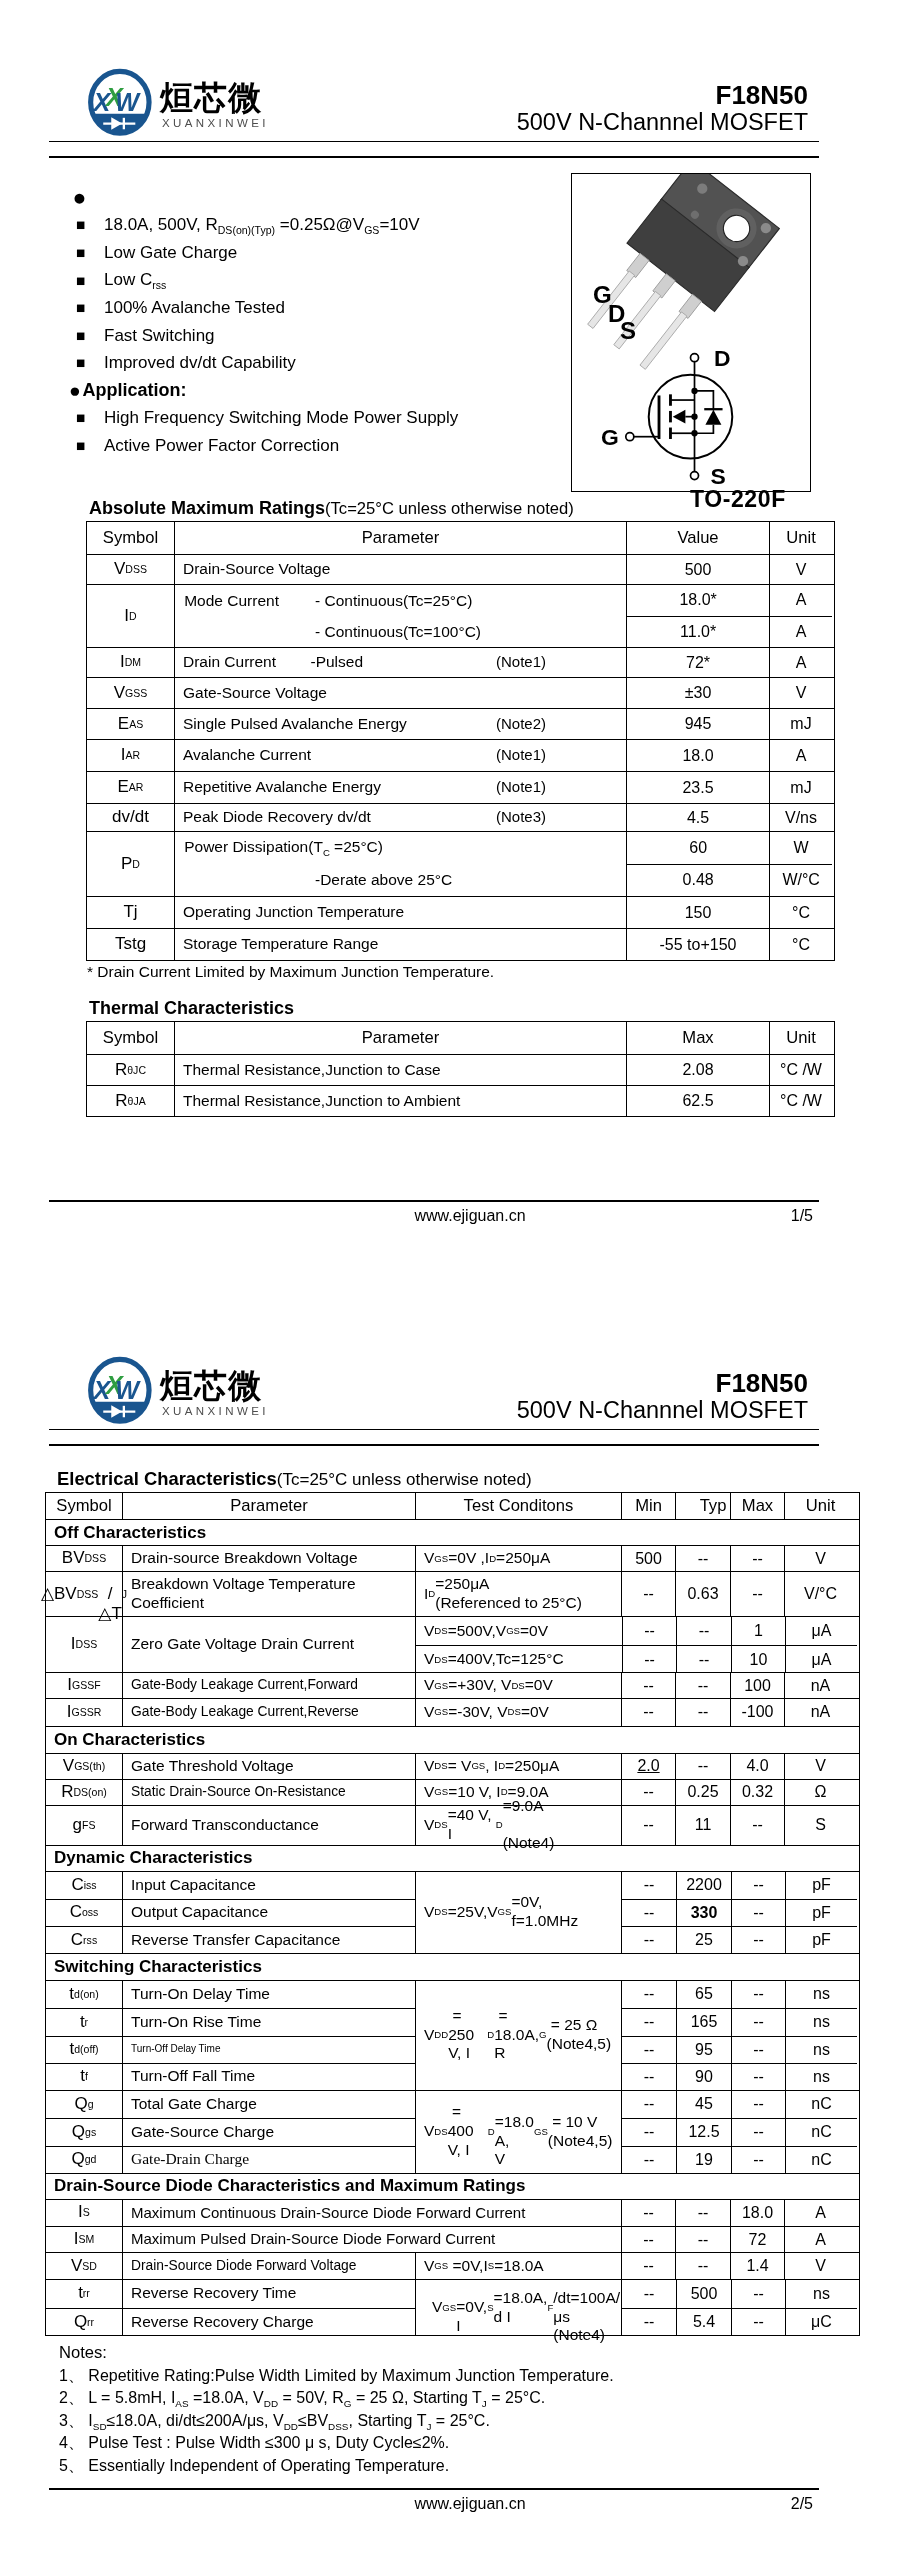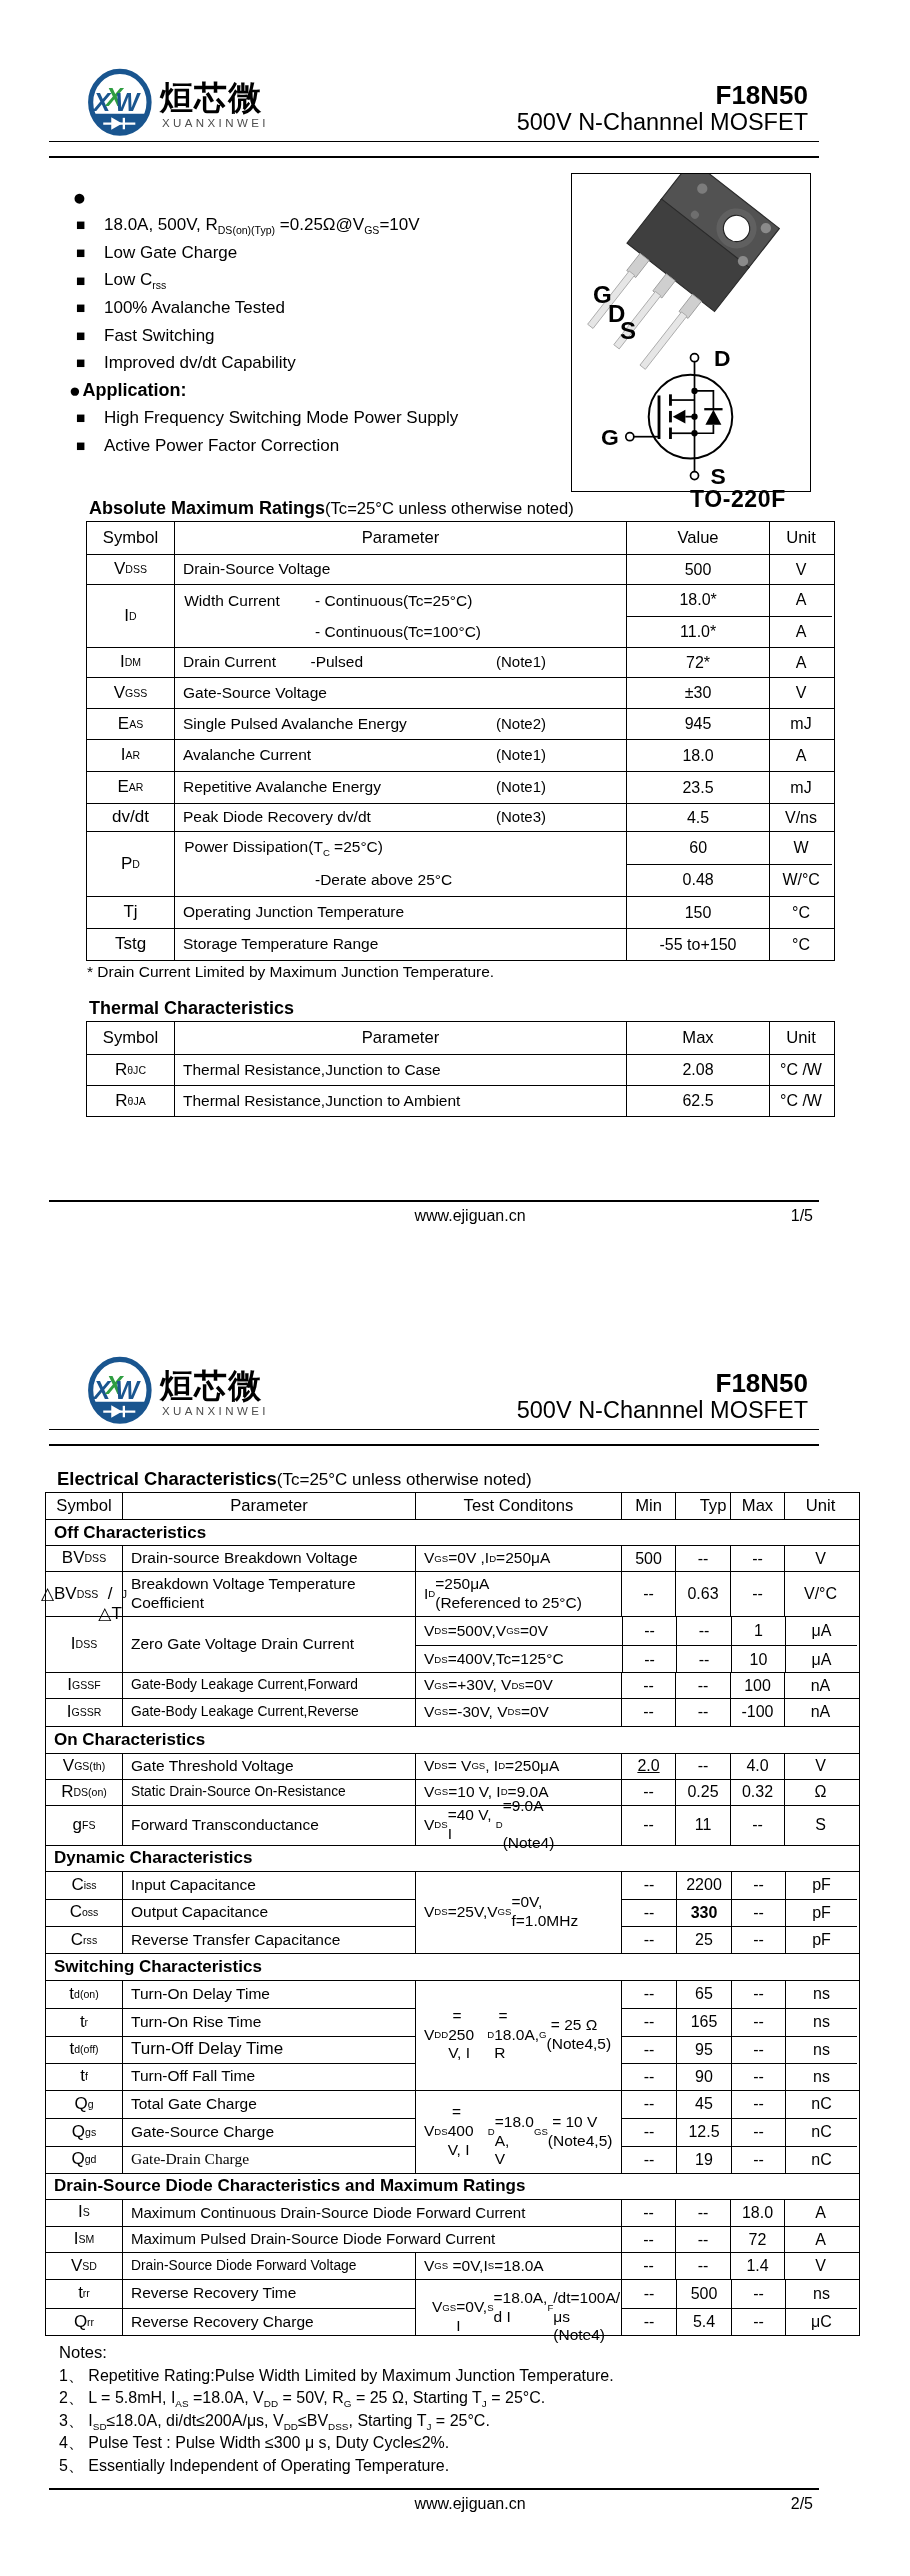--- a/index.html
+++ b/index.html
@@ -183,21 +183,21 @@
         <div class="cell hdr" style="width: 63px;">Unit</div>
       </div>
       <div class="trow" style="height: 30px;">
         <div class="cell first sym" style="width: 87px;">V<sub>DSS</sub></div>
         <div class="cell left" style="width: 452px; font-size: 15.5px; position: relative;">Drain-Source Voltage</div>
         <div class="cell" style="width: 143px;">500</div>
         <div class="cell" style="width: 63px;">V</div>
       </div>
       <div class="trow" style="height: 63px;">
         <div class="cell first sym" style="width: 87px;">I<sub>D</sub></div>
-        <div class="cell left prel" style="width: 452px; font-size: 15.5px;"><span class="pabs" style="left: 9.2px; top: 25%;">Width Current</span><span class="pabs" style="left: 140px; top: 25%;">- Continuous(Tc=25°C)</span><span class="pabs" style="left: 140px; top: 75%;">- Continuous(Tc=100°C)</span></div>
+        <div class="cell left prel" style="width: 452px; font-size: 15.5px;"><span class="pabs" style="left: 9.2px; top: 25%;">Mode Current</span><span class="pabs" style="left: 140px; top: 25%;">- Continuous(Tc=25°C)</span><span class="pabs" style="left: 140px; top: 75%;">- Continuous(Tc=100°C)</span></div>
         <div class="vcol" style="width: 206px;">
           <div class="srow">
             <div class="cell first" style="width: 143px;">18.0*</div>
             <div class="cell" style="width: 63px;">A</div>
           </div>
           <div class="srow" style="border-top: 1.1px solid rgb(0, 0, 0);">
             <div class="cell first" style="width: 143px;">11.0*</div>
             <div class="cell" style="width: 63px;">A</div>
           </div>
         </div>
@@ -468,21 +468,21 @@
           <div class="srow" style="height: 27.5px; flex: 0 0 auto;">
             <div class="cell first sym" style="width: 76px;">t<sub>d(on)</sub></div>
             <div class="cell left" style="width: 293px; font-size: 15.5px;">Turn-On Delay Time</div>
           </div>
           <div class="srow" style="height: 27.5px; flex: 0 0 auto; border-top: 1.1px solid rgb(0, 0, 0);">
             <div class="cell first sym" style="width: 76px;">t<sub>r</sub></div>
             <div class="cell left" style="width: 293px; font-size: 15.5px;">Turn-On Rise Time</div>
           </div>
           <div class="srow" style="height: 27px; flex: 0 0 auto; border-top: 1.1px solid rgb(0, 0, 0);">
             <div class="cell first sym" style="width: 76px;">t<sub>d(off)</sub></div>
-            <div class="cell left" style="width: 293px; font-size: 17px;">Turn-Off Delay Time</div>
+            <div class="cell left" style="width: 293px; font-size: 10px;">Turn-Off Delay Time</div>
           </div>
           <div class="srow" style="height: 27.5px; flex: 0 0 auto; border-top: 1.1px solid rgb(0, 0, 0);">
             <div class="cell first sym" style="width: 76px;">t<sub>f</sub></div>
             <div class="cell left" style="width: 293px; font-size: 15.5px;">Turn-Off Fall Time</div>
           </div>
         </div>
         <div class="cell left" style="width: 206px; font-size: 15.5px;">V<sub>DD</sub> = 250 V, I<sub>D</sub> = 18.0A,<br>R<sub>G</sub> = 25 Ω    (Note4,5)</div>
         <div style="display: flex; flex-direction: column; width: 236px; box-sizing: border-box; border-left: 1.1px solid rgb(0, 0, 0);">
           <div class="srow" style="height: 27.5px; flex: 0 0 auto;">
             <div class="cell first" style="width: 54px;">--</div>

